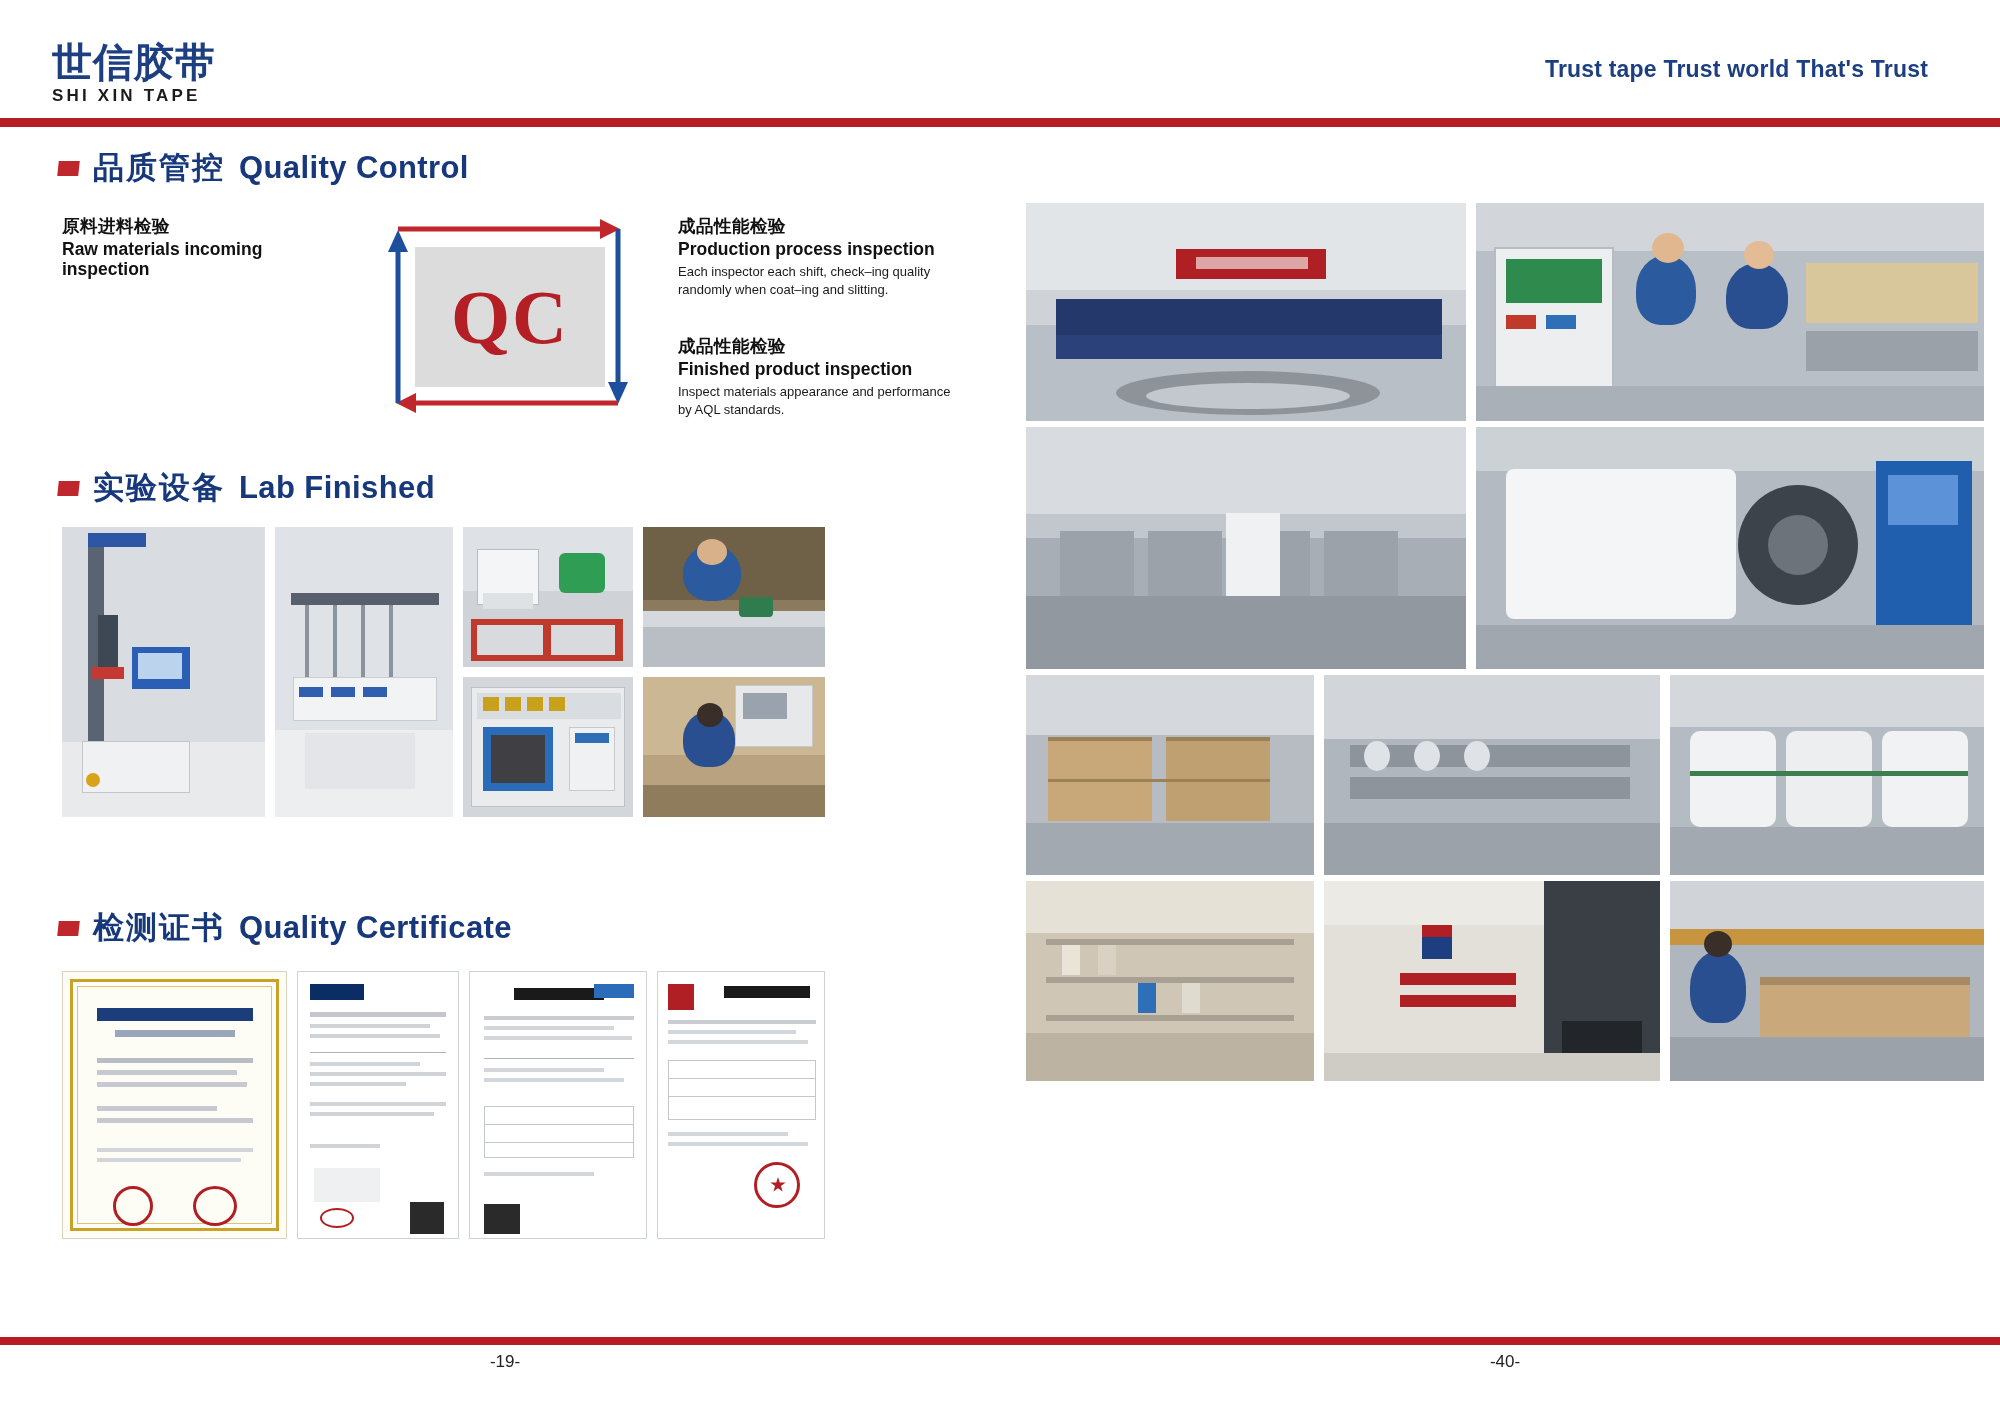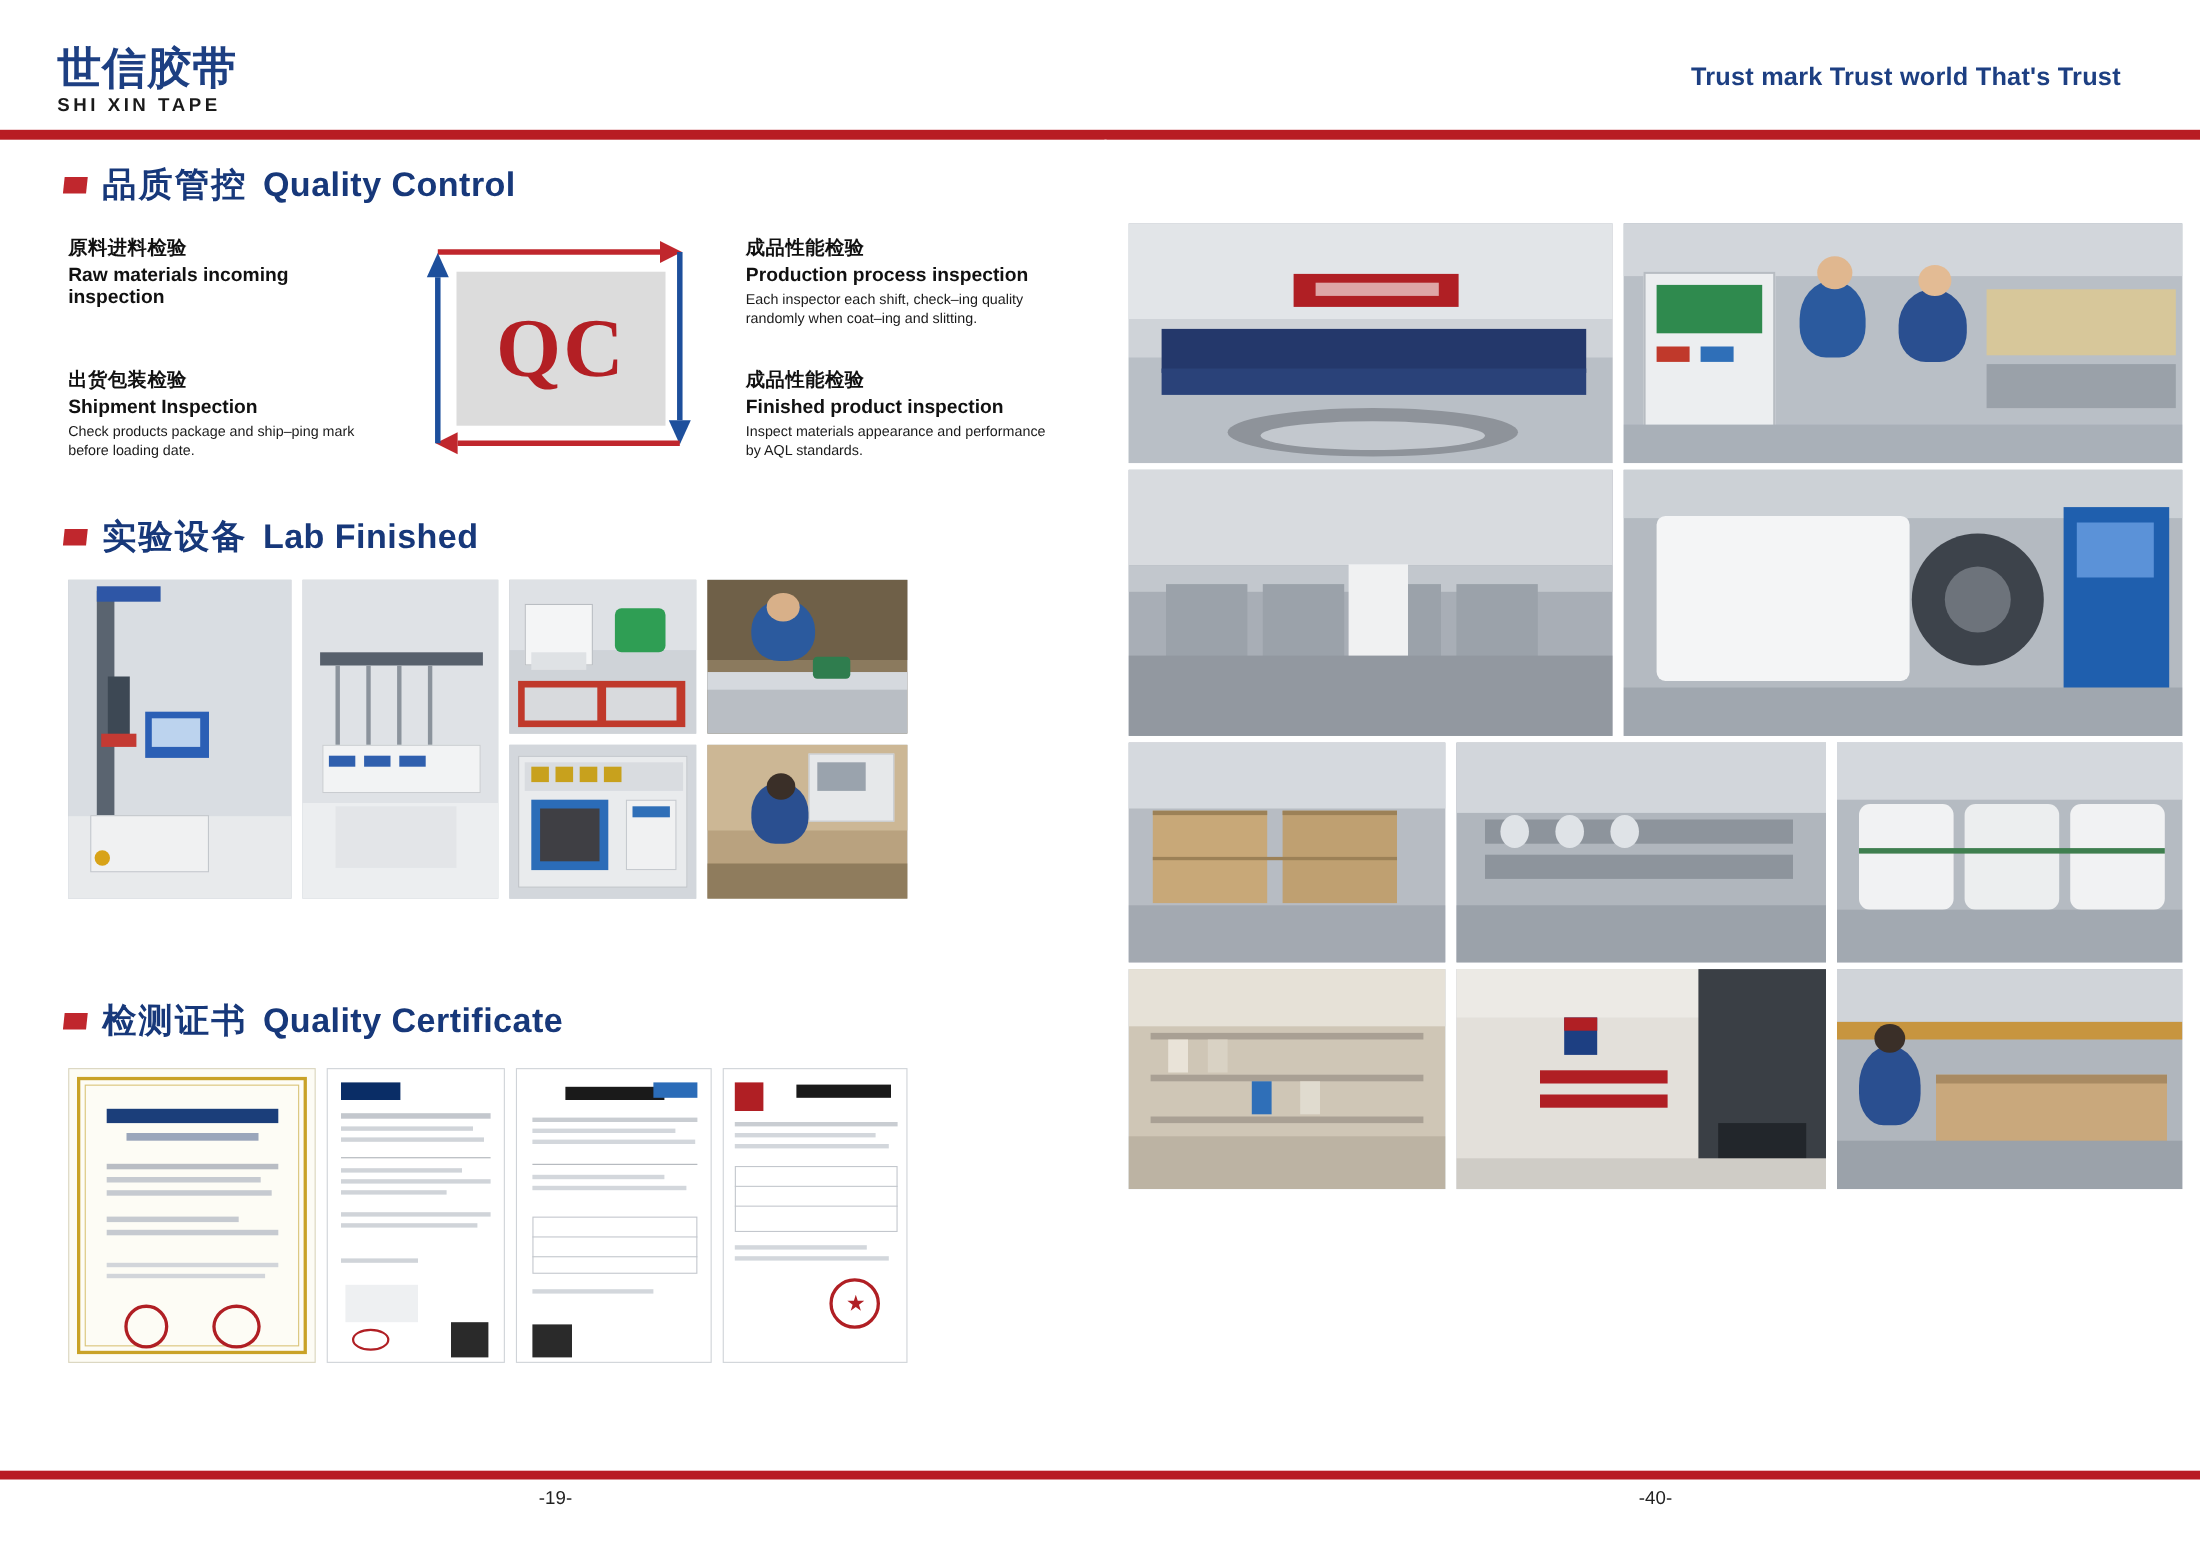--- a/index.html
+++ b/index.html
@@ -110,46 +110,41 @@
   }
 </style>
 </head>
 <body>
 
 <div class="header">
   <div class="logo-wrap">
     <div class="logo-cn">世信胶带</div>
     <div class="logo-en">SHI XIN TAPE</div>
   </div>
-  <div class="tagline">Trust mark Trust world That's Trust</div>
+  <div class="tagline">Trust tape Trust world That's Trust</div>
 </div>
 <div class="header-rule"></div>
 
 <div class="page">
 
   <div class="left-col">
 
     <div class="sec-head" style="position:absolute;left:58px;top:20px;">
       <div class="sec-marker"></div>
       <div class="sec-cn">品质管控</div>
       <div class="sec-en">Quality Control</div>
     </div>
 
     <div class="qc-area">
 
       <div class="qc-text tl">
         <div class="qc-cn">原料进料检验</div>
         <div class="qc-en">Raw materials incoming inspection</div>
       </div>
 
-      <div class="qc-text bl">
-        <div class="qc-cn">出货包装检验</div>
-        <div class="qc-en">Shipment Inspection</div>
-        <div class="qc-desc">Check products package and ship–ping mark before loading date.</div>
-      </div>
 
       <div class="qc-text tr">
         <div class="qc-cn">成品性能检验</div>
         <div class="qc-en">Production process inspection</div>
         <div class="qc-desc">Each inspector each shift, check–ing quality randomly when coat–ing and slitting.</div>
       </div>
 
       <div class="qc-text br">
         <div class="qc-cn">成品性能检验</div>
         <div class="qc-en">Finished product inspection</div>

